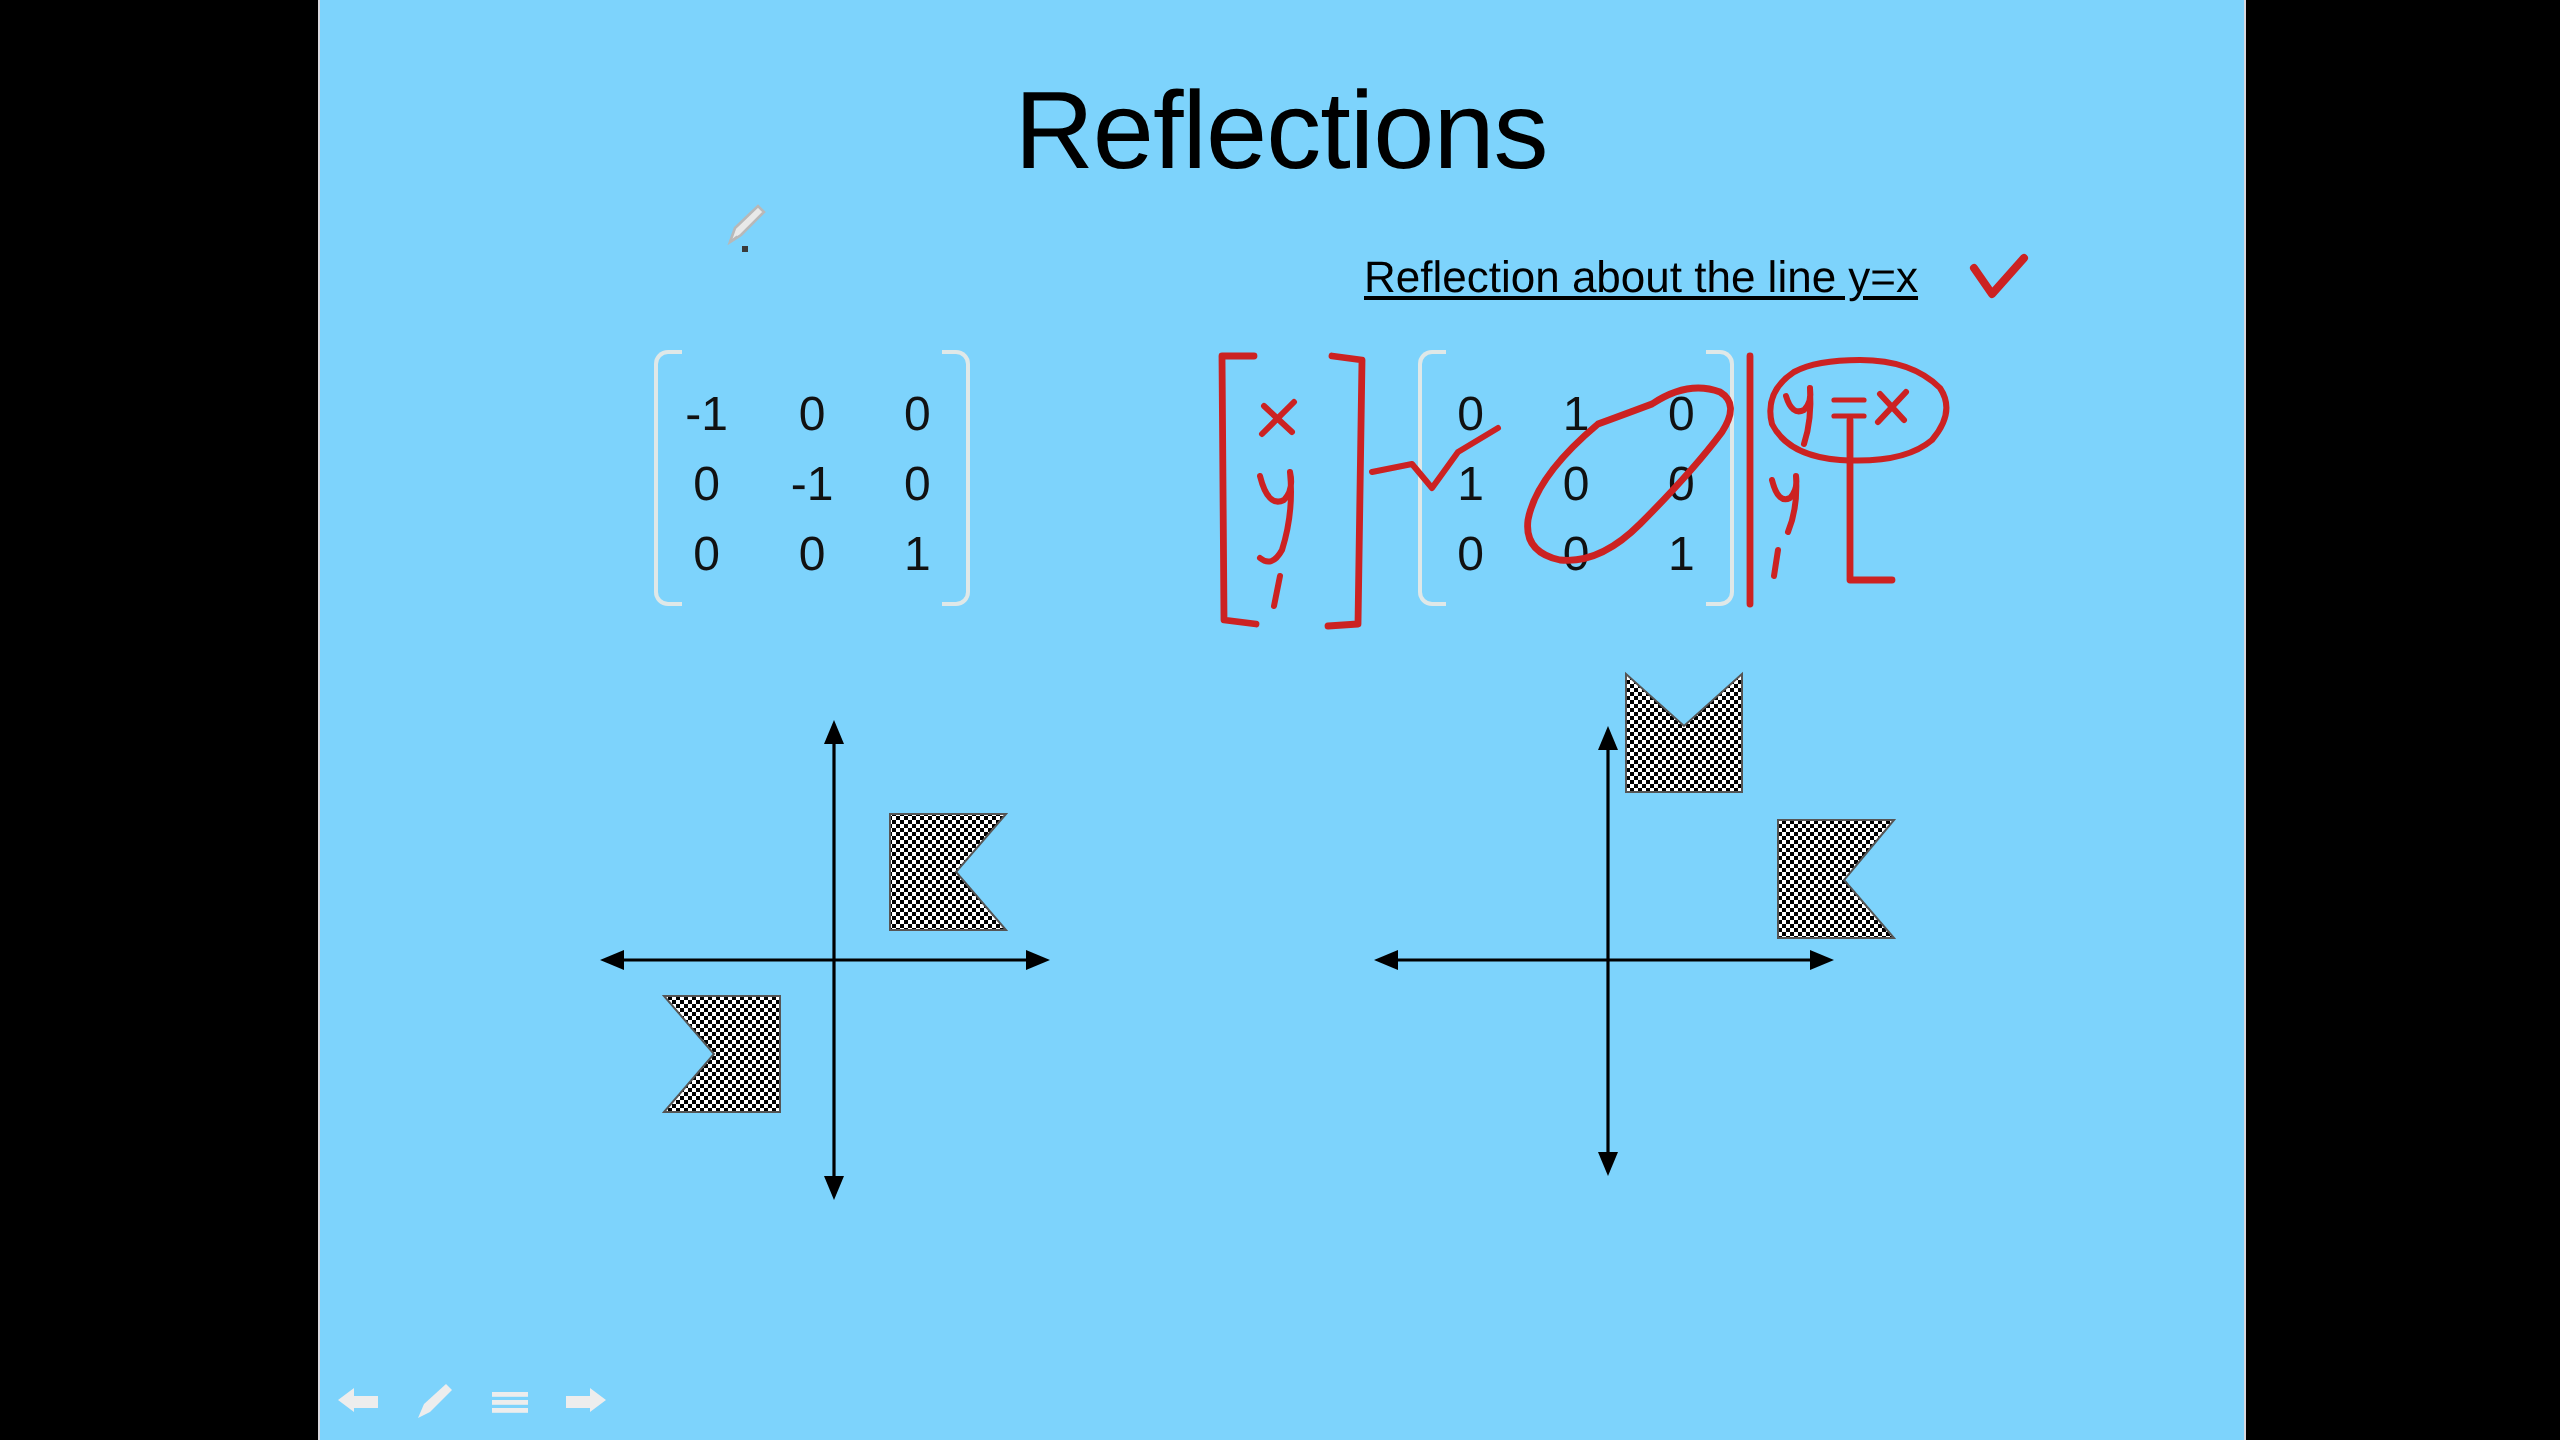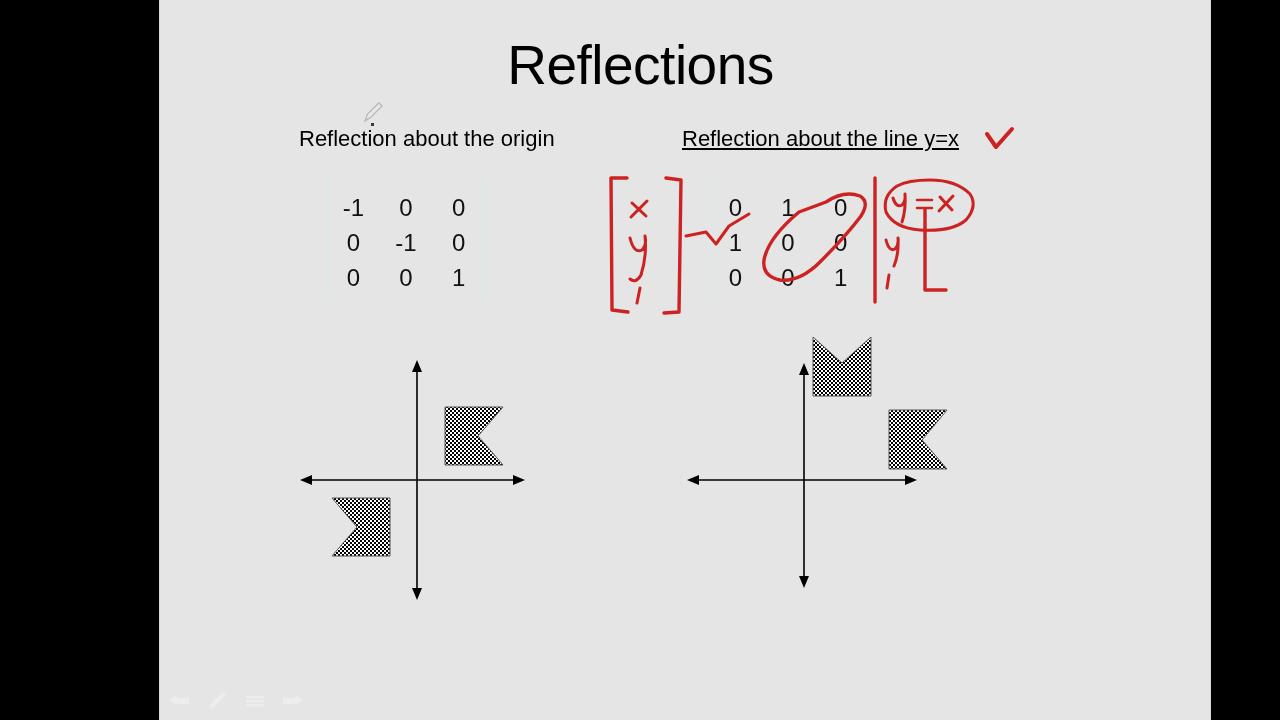--- a/index.html
+++ b/index.html
@@ -18,23 +18,23 @@
     position: relative;
     width: 1280px;
     height: 720px;
     background: #000000;
   }
   
   #slide {
     position: absolute;
     left: 159px;
     top: 0;
-    width: 1052px;
-    height: 720px;
-    background: #e5e5e5;
+    width: 964px;
+    height: 720px;
+    background: #7dd3fc;
     border-left: 1px solid #d8d8de;
     border-right: 1px solid #d8d8de;
     box-sizing: border-box;
     overflow: hidden;
   }
   .bar {
     position: absolute;
     top: 0;
     height: 720px;
     background: #000000;
@@ -154,21 +154,20 @@
 
 <div id="viewport">
 
   <div class="bar" id="bar-left"></div>
   <div class="bar" id="bar-right"></div>
 
   <div id="slide">
 
     <div id="page-title">Reflections</div>
 
-    <div class="subtitle" id="subtitle-left">Reflection about the origin</div>
 
     <div class="subtitle" id="subtitle-right">Reflection about the line y=x</div>
 
     <svg id="pen-cursor" viewBox="0 0 26 26">
       <g stroke="#b8b8b8" stroke-width="1.3" fill="#e9e9e9">
         <path d="M5 21 L7.5 14 L19 3 L22 6 L10.5 17.5 Z"></path>
         <path d="M5 21 L8.6 18.2" stroke-width="1"></path>
       </g>
       <rect x="11" y="23" width="3" height="3" fill="#3a3a3a" stroke="none"></rect>
     </svg>

